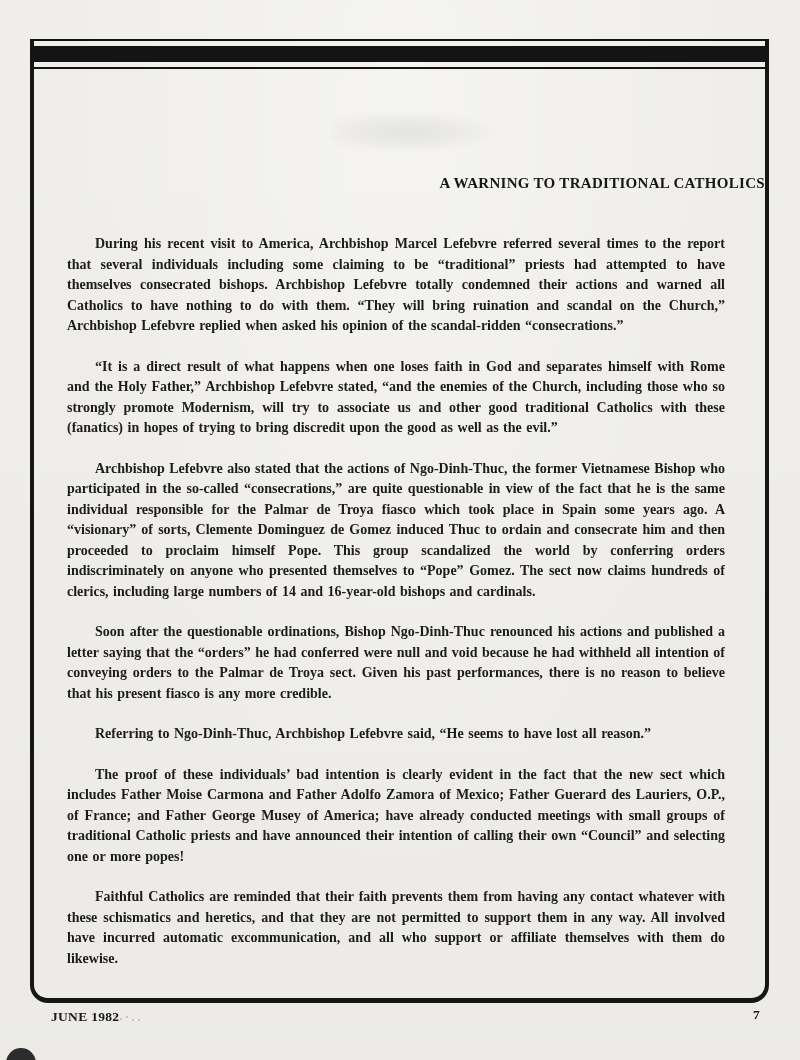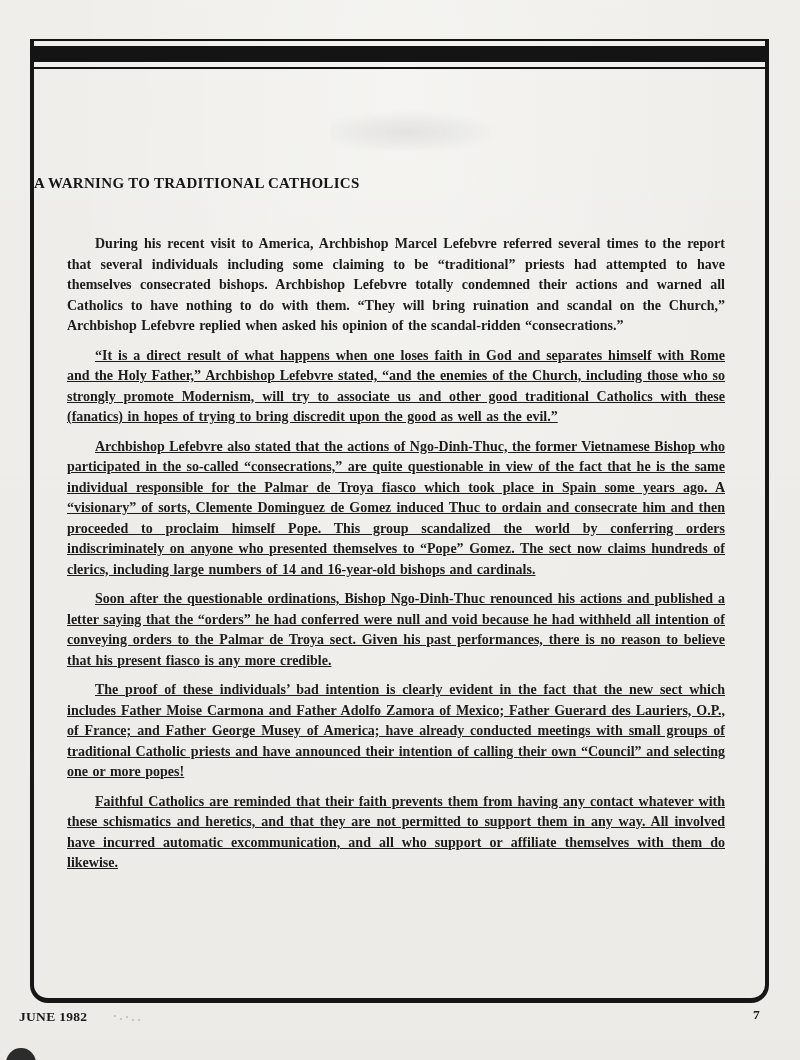--- a/index.html
+++ b/index.html
@@ -54,21 +54,21 @@
     left: 330px;
     top: 110px;
     width: 170px;
     height: 40px;
     background: radial-gradient(ellipse at 45% 55%, rgba(110,110,110,0.13), rgba(0,0,0,0) 70%);
     filter: blur(1px);
   }
 
   .title {
     margin-top: 134px;
-    text-align: left;
+    text-align: right;
     font-weight: 700;
     font-size: 15px;
     line-height: 21px;
     letter-spacing: 0.3px;
     color: #171717;
   }
 
   .body-text {
     margin-top: 40px;
     padding: 0 40px 0 33px;
@@ -77,27 +77,26 @@
     line-height: 20.5px;
     text-align: justify;
     color: #1c1c1c;
     word-spacing: 1px;
   }
   .body-text p {
     margin: 0;
     text-indent: 28px;
   }
   .body-text p + p {
-    margin-top: 9px;
-    text-decoration: underline;
+    margin-top: 20px;
   }
 
   .footer-issue {
     position: absolute;
-    left: 19px;
+    left: 51px;
     top: 1009px;
     font-weight: 700;
     font-size: 13.5px;
     letter-spacing: 0.3px;
     color: #1a1a1a;
   }
   .footer-page {
     position: absolute;
     left: 753px;
     top: 1007px;
@@ -147,20 +146,21 @@
 
   <div class="title">
     <div>A WARNING TO TRADITIONAL CATHOLICS</div>
   </div>
 
   <div class="body-text" id="paragraphs">
       <p>During his recent visit to America, Archbishop Marcel Lefebvre referred several times to the report that several individuals including some claiming to be “traditional” priests had attempted to have themselves consecrated bishops. Archbishop Lefebvre totally condemned their actions and warned all Catholics to have nothing to do with them. “They will bring ruination and scandal on the Church,” Archbishop Lefebvre replied when asked his opinion of the scandal-ridden “consecrations.”</p>
       <p>“It is a direct result of what happens when one loses faith in God and separates himself with Rome and the Holy Father,” Archbishop Lefebvre stated, “and the enemies of the Church, including those who so strongly promote Modernism, will try to associate us and other good traditional Catholics with these (fanatics) in hopes of trying to bring discredit upon the good as well as the evil.”</p>
       <p>Archbishop Lefebvre also stated that the actions of Ngo-Dinh-Thuc, the former Vietnamese Bishop who participated in the so-called “consecrations,” are quite questionable in view of the fact that he is the same individual responsible for the Palmar de Troya fiasco which took place in Spain some years ago. A “visionary” of sorts, Clemente Dominguez de Gomez induced Thuc to ordain and consecrate him and then proceeded to proclaim himself Pope. This group scandalized the world by conferring orders indiscriminately on anyone who presented themselves to “Pope” Gomez. The sect now claims hundreds of clerics, including large numbers of 14 and 16-year-old bishops and cardinals.</p>
       <p>Soon after the questionable ordinations, Bishop Ngo-Dinh-Thuc renounced his actions and published a letter saying that the “orders” he had conferred were null and void because he had withheld all intention of conveying orders to the Palmar de Troya sect. Given his past performances, there is no reason to believe that his present fiasco is any more credible.</p>
+      <p>Referring to Ngo-Dinh-Thuc, Archbishop Lefebvre said, “He seems to have lost all reason.”</p>
       <p>The proof of these individuals’ bad intention is clearly evident in the fact that the new sect which includes Father Moise Carmona and Father Adolfo Zamora of Mexico; Father Guerard des Lauriers, O.P., of France; and Father George Musey of America; have already conducted meetings with small groups of traditional Catholic priests and have announced their intention of calling their own “Council” and selecting one or more popes!</p>
       <p>Faithful Catholics are reminded that their faith prevents them from having any contact whatever with these schismatics and heretics, and that they are not permitted to support them in any way. All involved have incurred automatic excommunication, and all who support or affiliate themselves with them do likewise.</p>
     </div>
 </div>
 
 <div class="footer-issue">JUNE 1982</div>
 <div class="pencil-marks"></div>
 <div class="footer-page">7</div>
 
 <div class="punch-hole"></div>

